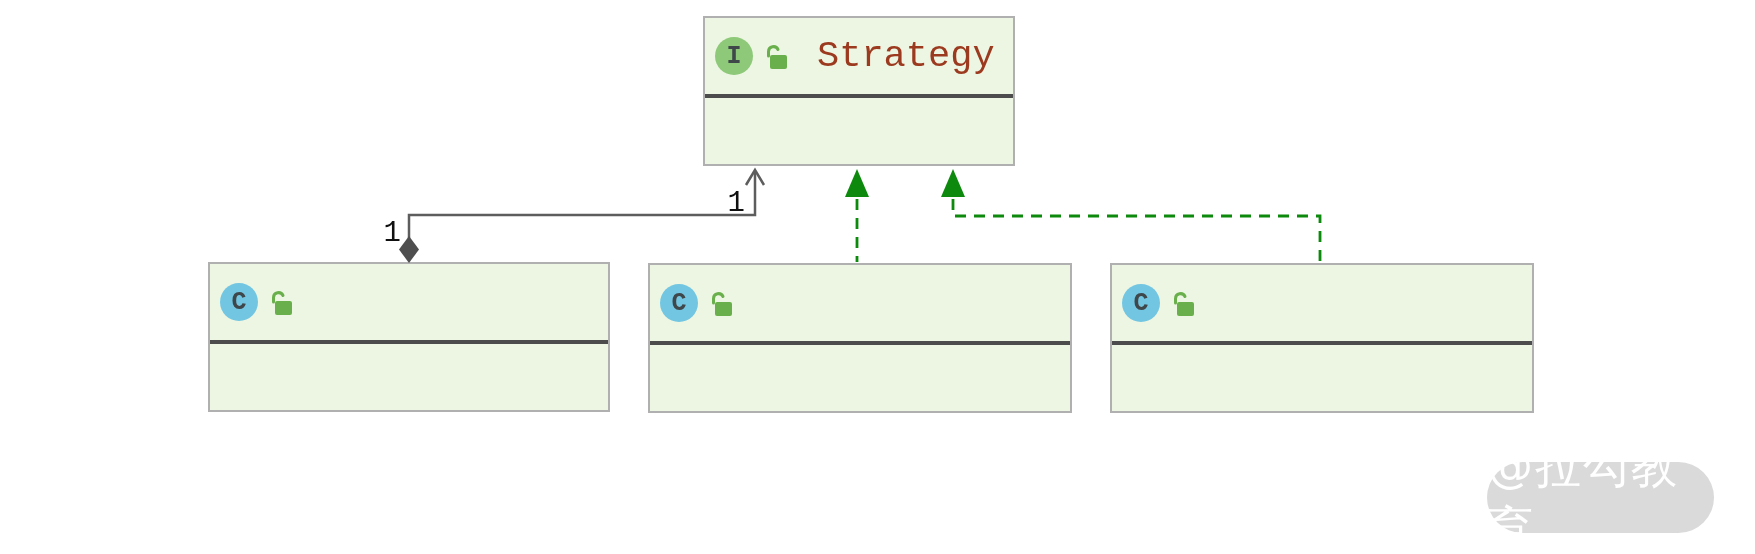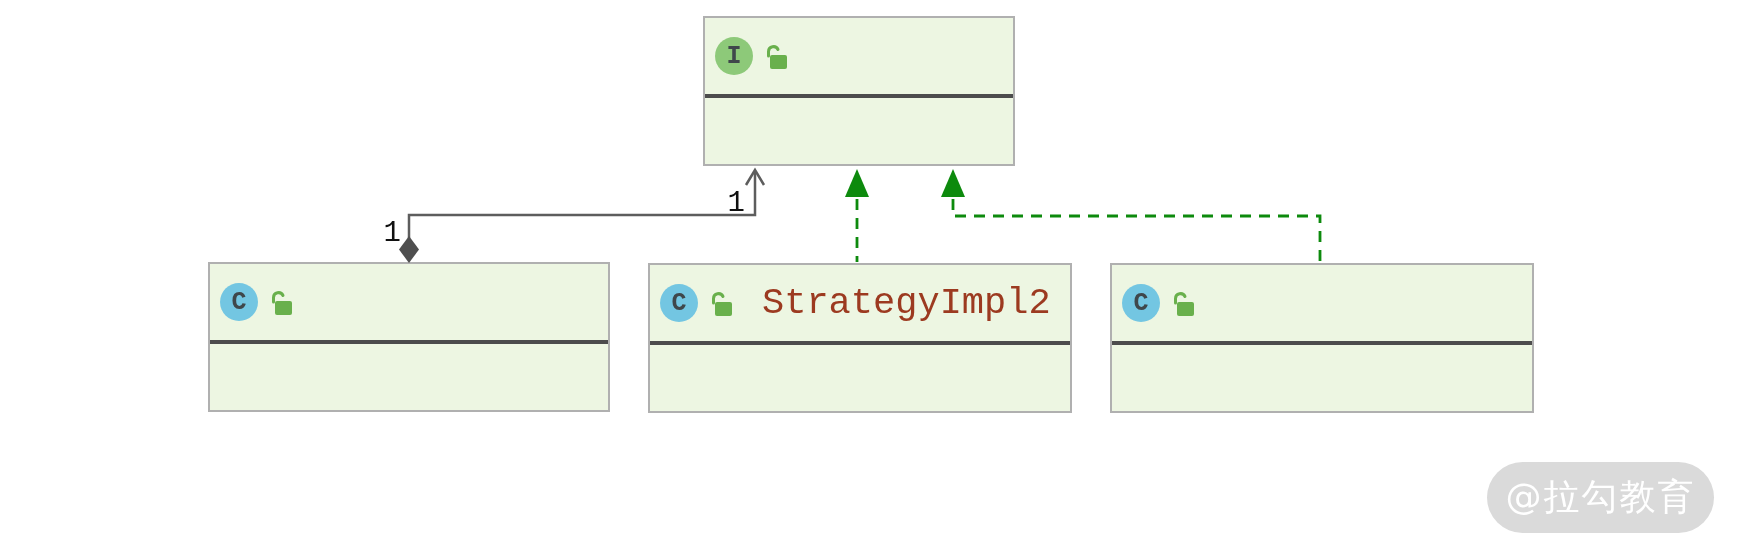--- a/index.html
+++ b/index.html
@@ -73,38 +73,39 @@
     left: 1487px;
     top: 462px;
     width: 227px;
     height: 71px;
     background: #dadada;
     border-radius: 36px;
     display: flex;
     align-items: center;
     justify-content: center;
     font-family: "DejaVu Sans", "Liberation Sans", sans-serif;
-    font-size: 36px;
+    font-size: 46px;
     letter-spacing: 2px;
     color: #ffffff;
     z-index: 10;
   }
 </style>
 </head>
 <body>
 
 <div class="canvas">
 
   <div class="node" style="left:703px; top:16px; width:312px;">
     <div class="node-header">
       <span class="badge interface">I</span>
       <svg class="lock" width="27" height="27" viewBox="0 0 27 27">
         <path d="M5.5,13 L5.5,8.5 a5,5 0 0 1 9.5,-2" fill="none" stroke="#69b04c" stroke-width="3" stroke-linecap="round"></path>
         <rect x="7" y="12" width="17" height="14" rx="2" fill="#69b04c"></rect>
       </svg>
+      <span class="node-name">Strategy</span>
     </div>
     <div class="node-separator"></div>
     <div class="node-body"></div>
   </div>
 
   <div class="node" style="left:208px; top:262px; width:402px;">
     <div class="node-header">
       <span class="badge class">C</span>
       <svg class="lock" width="27" height="27" viewBox="0 0 27 27">
         <path d="M5.5,13 L5.5,8.5 a5,5 0 0 1 9.5,-2" fill="none" stroke="#69b04c" stroke-width="3" stroke-linecap="round"></path>
@@ -115,21 +116,20 @@
     <div class="node-body"></div>
   </div>
 
   <div class="node" style="left:648px; top:263px; width:424px;">
     <div class="node-header">
       <span class="badge class">C</span>
       <svg class="lock" width="27" height="27" viewBox="0 0 27 27">
         <path d="M5.5,13 L5.5,8.5 a5,5 0 0 1 9.5,-2" fill="none" stroke="#69b04c" stroke-width="3" stroke-linecap="round"></path>
         <rect x="7" y="12" width="17" height="14" rx="2" fill="#69b04c"></rect>
       </svg>
-      <span class="node-name">StrategyImpl2</span>
     </div>
     <div class="node-separator"></div>
     <div class="node-body"></div>
   </div>
 
   <div class="node" style="left:1110px; top:263px; width:424px;">
     <div class="node-header">
       <span class="badge class">C</span>
       <svg class="lock" width="27" height="27" viewBox="0 0 27 27">
         <path d="M5.5,13 L5.5,8.5 a5,5 0 0 1 9.5,-2" fill="none" stroke="#69b04c" stroke-width="3" stroke-linecap="round"></path>

